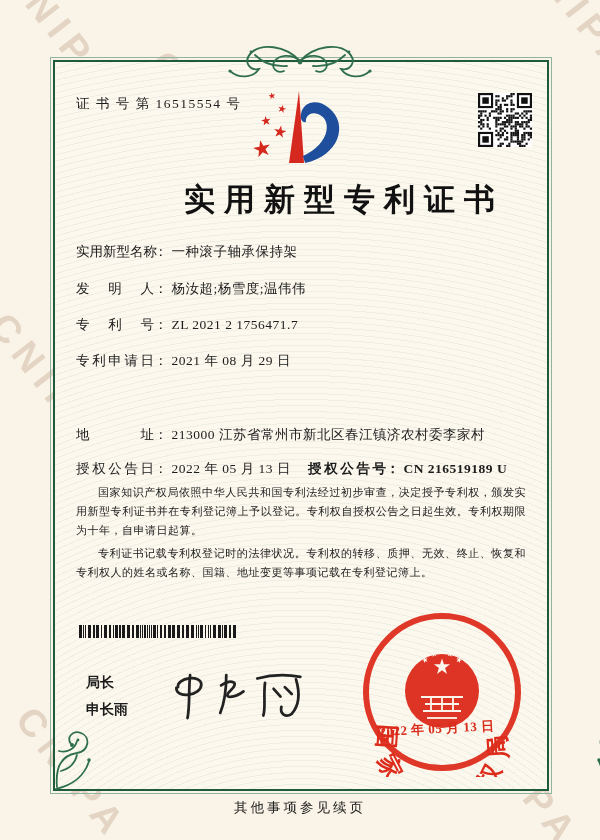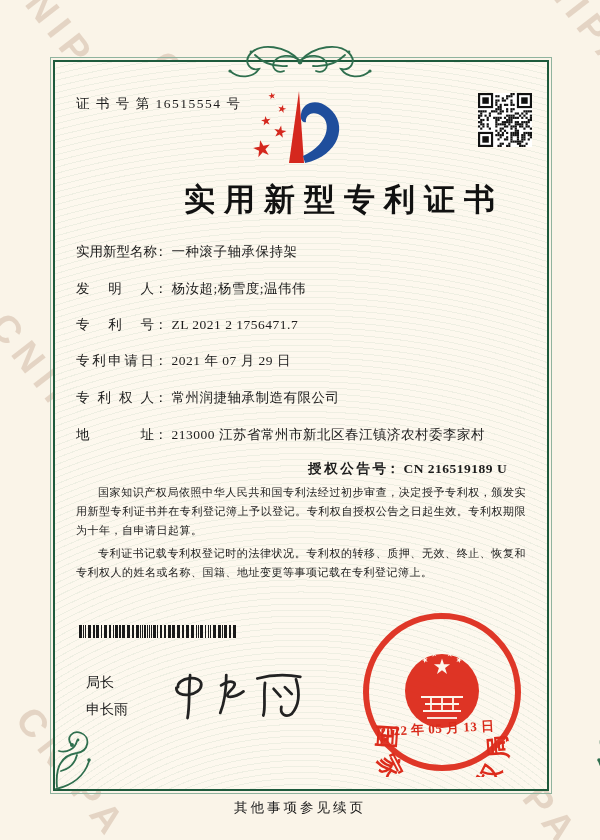--- a/index.html
+++ b/index.html
@@ -46,21 +46,21 @@
   .grant2{position:absolute;left:232px;top:0;font-weight:bold;}
   
   .body-text{position:absolute;left:26px;top:426px;width:450px;}
   .body-text p{
     margin:0 0 4px 0;font-size:11px;line-height:1.72;
     text-indent:2em;text-align:justify;letter-spacing:0.5px;
   }
   
   .barcode{position:absolute;left:29px;top:568px;width:158px;height:13px;}
   .signer{position:absolute;left:36px;top:612px;font-family:"Liberation Sans","DejaVu Sans",sans-serif;
-    font-weight:400;font-size:14px;line-height:27px;}
+    font-weight:700;font-size:14px;line-height:27px;}
   .signature{position:absolute;left:116px;top:602px;width:155px;height:70px;}
   .seal{position:absolute;left:307px;top:550px;width:170px;height:170px;}
   .seal svg{position:absolute;left:0;top:0;}
   .seal-date{
     position:absolute;left:0;top:113px;width:160px;text-align:center;
     color:#d92a1a;font-weight:700;font-size:13px;letter-spacing:0.5px;
     transform:rotate(-3deg);white-space:nowrap;
   }
   .page-no{position:absolute;left:0;top:706px;width:100%;text-align:center;font-size:12.5px;letter-spacing:1px;}
   .note{
@@ -370,29 +370,29 @@
   <div class="frow" style="top:186px">
     <span class="flabel">实用新型名称</span><span class="fcolon">：</span><span class="fval">一种滚子轴承保持架</span>
   </div>
   <div class="frow" style="top:223px">
     <span class="flabel">发明人</span><span class="fcolon">：</span><span class="fval">杨汝超;杨雪度;温伟伟</span>
   </div>
   <div class="frow" style="top:259px">
     <span class="flabel">专利号</span><span class="fcolon">：</span><span class="fval">ZL 2021 2 1756471.7</span>
   </div>
   <div class="frow" style="top:295px">
-    <span class="flabel">专利申请日</span><span class="fcolon">：</span><span class="fval">2021 年 07 月 29 日</span>
-  </div>
-  <div class="frow" style="top:332px">
-    <span class="flabel">专利权人</span><span class="fcolon">：</span><span class="fval">常州润捷轴承制造有限公司</span>
+    <span class="flabel">专利申请日</span><span class="fcolon">：</span><span class="fval">2021 年 08 月 29 日</span>
   </div>
   <div class="frow" style="top:369px">
     <span class="flabel">地址</span><span class="fcolon">：</span><span class="fval">213000 江苏省常州市新北区春江镇济农村委李家村</span>
   </div>
   <div class="frow" style="top:403px">
+    <span>
+      <span class="flabel">授权公告日</span><span class="fcolon">：</span><span class="fval">2022 年 05 月 13 日</span>
+    </span>
     <span class="grant2">
       <span class="flabel">授权公告号</span><span class="fcolon">：</span><span class="fval">CN 216519189 U</span>
     </span>
   </div>
 
   <div class="body-text">
     <p>国家知识产权局依照中华人民共和国专利法经过初步审查，决定授予专利权，颁发实用新型专利证书并在专利登记簿上予以登记。专利权自授权公告之日起生效。专利权期限为十年，自申请日起算。</p>
     <p>专利证书记载专利权登记时的法律状况。专利权的转移、质押、无效、终止、恢复和专利权人的姓名或名称、国籍、地址变更等事项记载在专利登记簿上。</p>
   </div>
 

